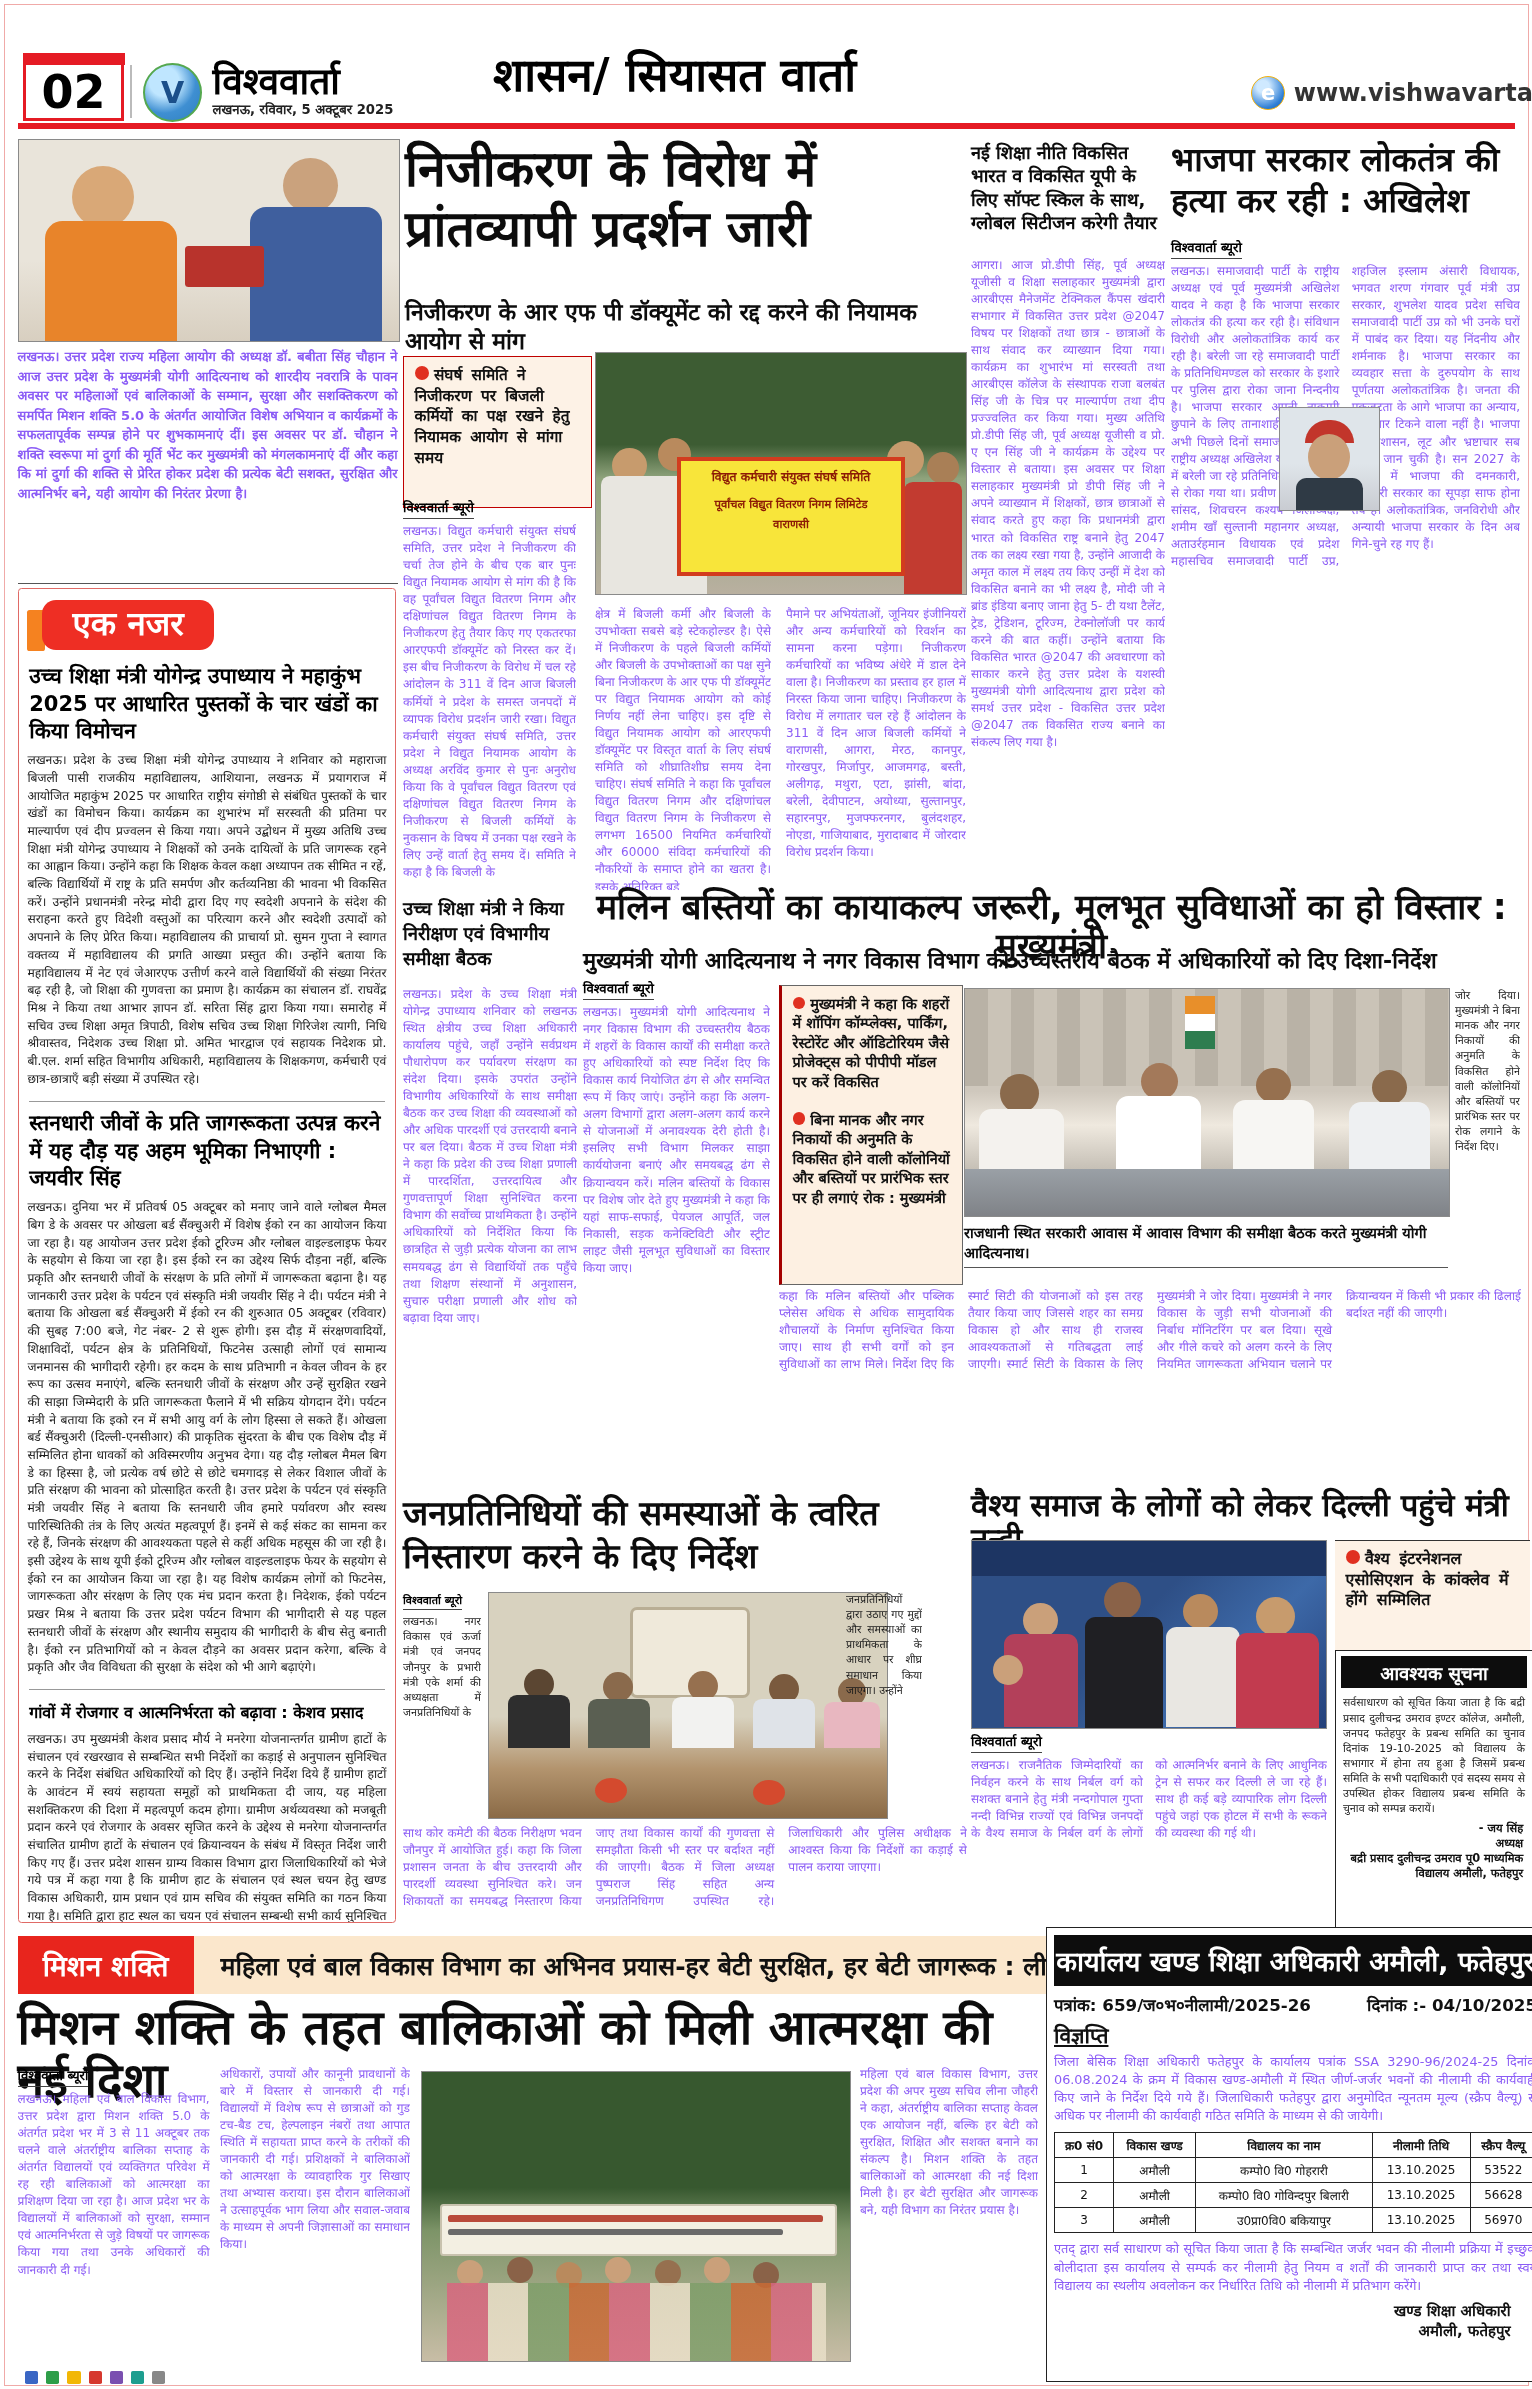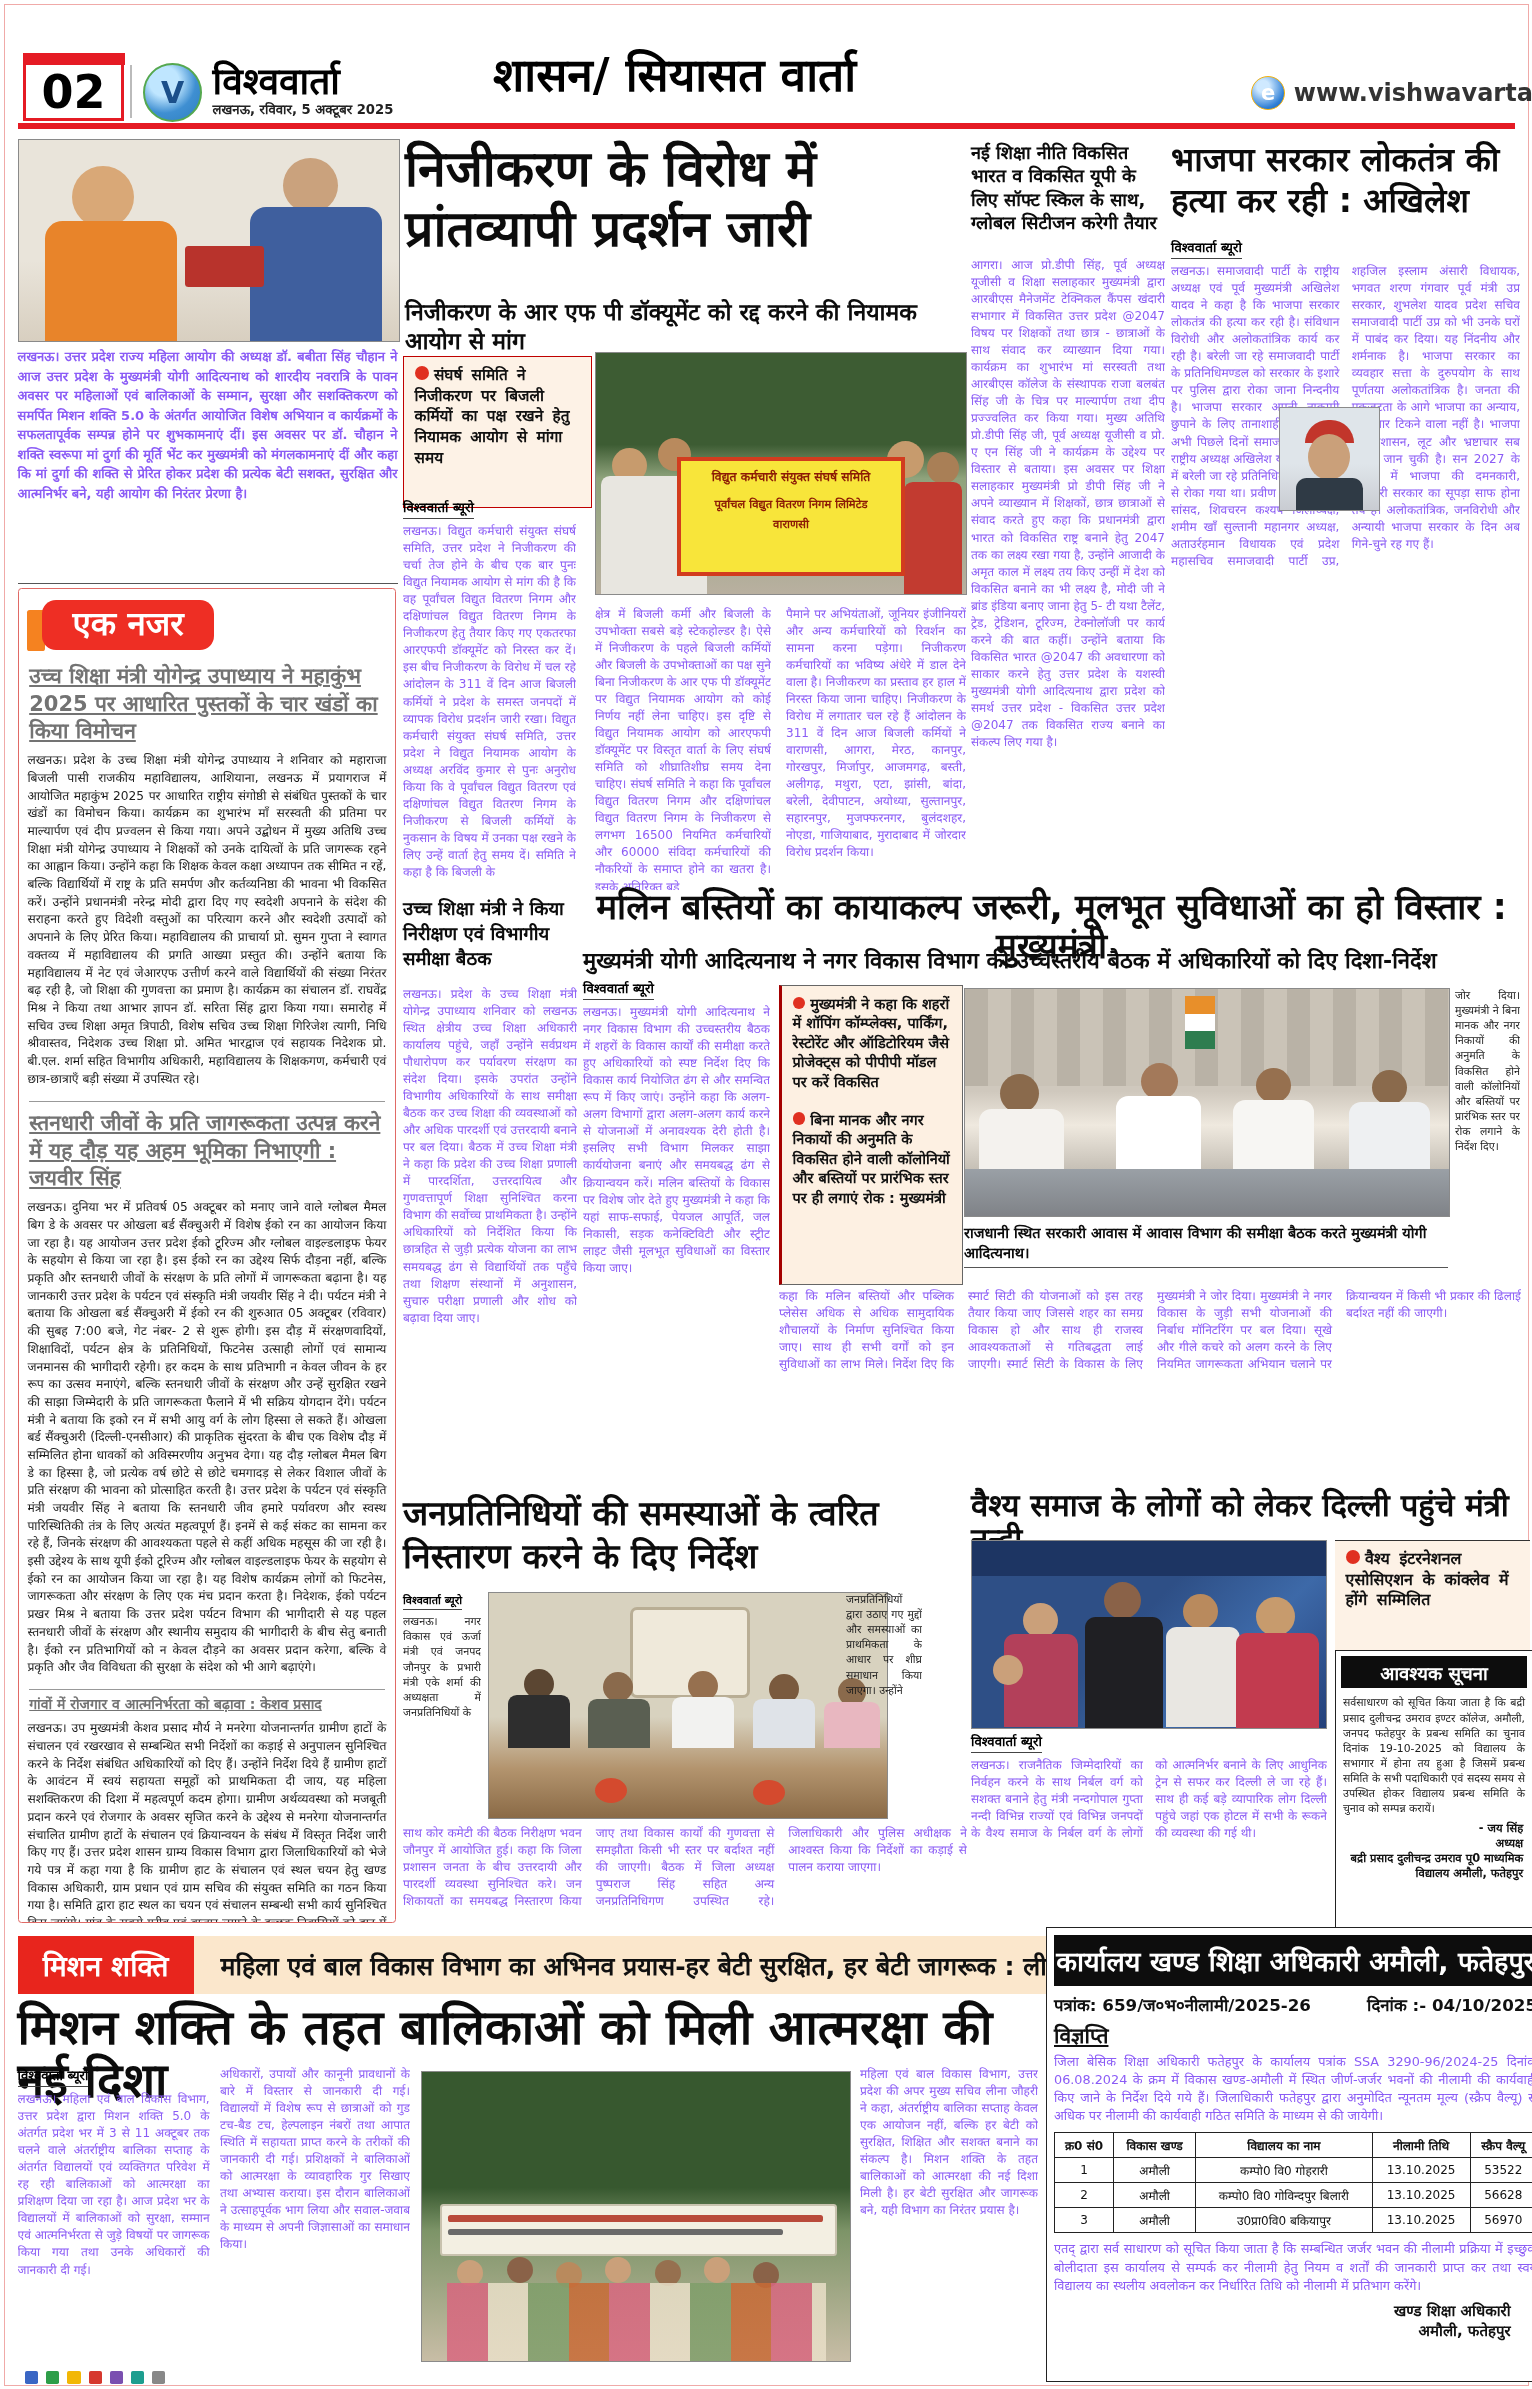--- a/index.html
+++ b/index.html
@@ -28,21 +28,21 @@
   .site{display:flex;align-items:center;gap:8.8px;font-size:24px;font-weight:800;color:#333;}
   .e-icon{width:32px;height:32px;border-radius:50%;
      background:radial-gradient(circle at 35% 30%,#cfe9ff 0 20%,#2f7fd6 70%,#1b5fae 100%);
      color:#fff;font-weight:800;font-size:21px;display:flex;align-items:center;justify-content:center;
      border:1.8px solid #f2b10e;}
   
   .ek-box{border:1.8px solid #e06a66;border-radius:3.5px;background:#fff;padding:10.6px 8.8px 8.8px 8.8px;}
   .ek-label{display:inline-block;background:#ee2e24;color:#fff;font-weight:800;font-size:33px;
      border-radius:14px;padding:7px 30px 10.6px 30px;line-height:1;}
   .ek-accent{display:inline-block;width:17.6px;height:41px;background:#f58220;margin-right:-7px;vertical-align:middle;border-radius:2.6px;}
-  .ek-h{font-size:21px;line-height:1.3;font-weight:800;color:#737373;margin:12.3px 1.8px 7px 1.8px;text-decoration:underline;}
+  .ek-h{font-size:21px;line-height:1.3;font-weight:800;color:#000000;margin:12.3px 1.8px 7px 1.8px;}
   .ek-b{font-size:12.2px;line-height:1.45;text-align:justify;color:#1b1b1b;}
   
   .note-box{border:1.8px solid #c00000;background:#fdf2e6;padding:8.8px 10.6px;font-family:Liberation Mono, monospace;}
   .note-dot{display:inline-block;width:14px;height:14px;border-radius:50%;background:#e03020;margin-right:5.3px;}
   .bullet-box{border:0.9px solid #666;border-left:3.5px solid #a40000;background:#fdf0e2;padding:8.8px 10.6px;}
   .blk-header{background:#0d0d0d;color:#fff;font-weight:800;text-align:center;}
   .notice-box{border:1.8px solid #222;background:#fff;}
   table.tender{border-collapse:collapse;width:100%;font-size:12px;}
   table.tender th,table.tender td{border:1.3px solid #222;padding:3.5px 3.5px;text-align:center;}
   table.tender th{font-weight:800;}
@@ -91,21 +91,21 @@
 
   <div class="abs ek-box" style="left:17.6px;top:588px;width:359px;height:1314px;overflow:hidden;">
     <div>
       <span class="ek-accent"></span>
       <span class="ek-label">एक नजर</span>
     </div>
     <div class="ek-h">उच्च शिक्षा मंत्री योगेन्द्र उपाध्याय ने महाकुंभ 2025 पर आधारित पुस्तकों के चार खंडों का किया विमोचन</div>
     <div class="ek-b">लखनऊ। प्रदेश के उच्च शिक्षा मंत्री योगेन्द्र उपाध्याय ने शनिवार को महाराजा बिजली पासी राजकीय महाविद्यालय, आशियाना, लखनऊ में प्रयागराज में आयोजित महाकुंभ 2025 पर आधारित राष्ट्रीय संगोष्ठी से संबंधित पुस्तकों के चार खंडों का विमोचन किया। कार्यक्रम का शुभारंभ माँ सरस्वती की प्रतिमा पर माल्यार्पण एवं दीप प्रज्वलन से किया गया। अपने उद्बोधन में मुख्य अतिथि उच्च शिक्षा मंत्री योगेन्द्र उपाध्याय ने शिक्षकों को उनके दायित्वों के प्रति जागरूक रहने का आह्वान किया। उन्होंने कहा कि शिक्षक केवल कक्षा अध्यापन तक सीमित न रहें, बल्कि विद्यार्थियों में राष्ट्र के प्रति समर्पण और कर्तव्यनिष्ठा की भावना भी विकसित करें। उन्होंने प्रधानमंत्री नरेन्द्र मोदी द्वारा दिए गए स्वदेशी अपनाने के संदेश की सराहना करते हुए विदेशी वस्तुओं का परित्याग करने और स्वदेशी उत्पादों को अपनाने के लिए प्रेरित किया। महाविद्यालय की प्राचार्या प्रो. सुमन गुप्ता ने स्वागत वक्तव्य में महाविद्यालय की प्रगति आख्या प्रस्तुत की। उन्होंने बताया कि महाविद्यालय में नेट एवं जेआरएफ उत्तीर्ण करने वाले विद्यार्थियों की संख्या निरंतर बढ़ रही है, जो शिक्षा की गुणवत्ता का प्रमाण है। कार्यक्रम का संचालन डॉ. राघवेंद्र मिश्र ने किया तथा आभार ज्ञापन डॉ. सरिता सिंह द्वारा किया गया। समारोह में सचिव उच्च शिक्षा अमृत त्रिपाठी, विशेष सचिव उच्च शिक्षा गिरिजेश त्यागी, निधि श्रीवास्तव, निदेशक उच्च शिक्षा प्रो. अमित भारद्वाज एवं सहायक निदेशक प्रो. बी.एल. शर्मा सहित विभागीय अधिकारी, महाविद्यालय के शिक्षकगण, कर्मचारी एवं छात्र-छात्राएँ बड़ी संख्या में उपस्थित रहे।</div>
     <div class="ek-h" style="border-top:1.3px solid #999;padding-top:8.8px;">स्तनधारी जीवों के प्रति जागरूकता उत्पन्न करने में यह दौड़ यह अहम भूमिका निभाएगी : जयवीर सिंह</div>
     <div class="ek-b">लखनऊ। दुनिया भर में प्रतिवर्ष 05 अक्टूबर को मनाए जाने वाले ग्लोबल मैमल बिग डे के अवसर पर ओखला बर्ड सैंक्चुअरी में विशेष ईको रन का आयोजन किया जा रहा है। यह आयोजन उत्तर प्रदेश ईको टूरिज्म और ग्लोबल वाइल्डलाइफ फेयर के सहयोग से किया जा रहा है। इस ईको रन का उद्देश्य सिर्फ दौड़ना नहीं, बल्कि प्रकृति और स्तनधारी जीवों के संरक्षण के प्रति लोगों में जागरूकता बढ़ाना है। यह जानकारी उत्तर प्रदेश के पर्यटन एवं संस्कृति मंत्री जयवीर सिंह ने दी। पर्यटन मंत्री ने बताया कि ओखला बर्ड सैंक्चुअरी में ईको रन की शुरुआत 05 अक्टूबर (रविवार) की सुबह 7:00 बजे, गेट नंबर- 2 से शुरू होगी। इस दौड़ में संरक्षणवादियों, शिक्षाविदों, पर्यटन क्षेत्र के प्रतिनिधियों, फिटनेस उत्साही लोगों एवं सामान्य जनमानस की भागीदारी रहेगी। हर कदम के साथ प्रतिभागी न केवल जीवन के हर रूप का उत्सव मनाएंगे, बल्कि स्तनधारी जीवों के संरक्षण और उन्हें सुरक्षित रखने की साझा जिम्मेदारी के प्रति जागरूकता फैलाने में भी सक्रिय योगदान देंगे। पर्यटन मंत्री ने बताया कि इको रन में सभी आयु वर्ग के लोग हिस्सा ले सकते हैं। ओखला बर्ड सैंक्चुअरी (दिल्ली-एनसीआर) की प्राकृतिक सुंदरता के बीच एक विशेष दौड़ में सम्मिलित होना धावकों को अविस्मरणीय अनुभव देगा। यह दौड़ ग्लोबल मैमल बिग डे का हिस्सा है, जो प्रत्येक वर्ष छोटे से छोटे चमगादड़ से लेकर विशाल जीवों के प्रति संरक्षण की भावना को प्रोत्साहित करती है। उत्तर प्रदेश के पर्यटन एवं संस्कृति मंत्री जयवीर सिंह ने बताया कि स्तनधारी जीव हमारे पर्यावरण और स्वस्थ पारिस्थितिकी तंत्र के लिए अत्यंत महत्वपूर्ण हैं। इनमें से कई संकट का सामना कर रहे हैं, जिनके संरक्षण की आवश्यकता पहले से कहीं अधिक महसूस की जा रही है। इसी उद्देश्य के साथ यूपी ईको टूरिज्म और ग्लोबल वाइल्डलाइफ फेयर के सहयोग से ईको रन का आयोजन किया जा रहा है। यह विशेष कार्यक्रम लोगों को फिटनेस, जागरूकता और संरक्षण के लिए एक मंच प्रदान करता है। निदेशक, ईको पर्यटन प्रखर मिश्र ने बताया कि उत्तर प्रदेश पर्यटन विभाग की भागीदारी से यह पहल स्तनधारी जीवों के संरक्षण और स्थानीय समुदाय की भागीदारी के बीच सेतु बनाती है। ईको रन प्रतिभागियों को न केवल दौड़ने का अवसर प्रदान करेगा, बल्कि वे प्रकृति और जैव विविधता की सुरक्षा के संदेश को भी आगे बढ़ाएंगे।</div>
-    <div class="ek-h" style="border-top:1.3px solid #999;padding-top:5px;font-size:14px;">गांवों में रोजगार व आत्मनिर्भरता को बढ़ावा : केशव प्रसाद</div>
+    <div class="ek-h" style="border-top:1.3px solid #999;padding-top:13px;font-size:16px;">गांवों में रोजगार व आत्मनिर्भरता को बढ़ावा : केशव प्रसाद</div>
     <div class="ek-b">लखनऊ। उप मुख्यमंत्री केशव प्रसाद मौर्य ने मनरेगा योजनान्तर्गत ग्रामीण हाटों के संचालन एवं रखरखाव से सम्बन्धित सभी निर्देशों का कड़ाई से अनुपालन सुनिश्चित करने के निर्देश संबंधित अधिकारियों को दिए हैं। उन्होंने निर्देश दिये हैं ग्रामीण हाटों के आवंटन में स्वयं सहायता समूहों को प्राथमिकता दी जाय, यह महिला सशक्तिकरण की दिशा में महत्वपूर्ण कदम होगा। ग्रामीण अर्थव्यवस्था को मजबूती प्रदान करने एवं रोजगार के अवसर सृजित करने के उद्देश्य से मनरेगा योजनान्तर्गत संचालित ग्रामीण हाटों के संचालन एवं क्रियान्वयन के संबंध में विस्तृत निर्देश जारी किए गए हैं। उत्तर प्रदेश शासन ग्राम्य विकास विभाग द्वारा जिलाधिकारियों को भेजे गये पत्र में कहा गया है कि ग्रामीण हाट के संचालन एवं स्थल चयन हेतु खण्ड विकास अधिकारी, ग्राम प्रधान एवं ग्राम सचिव की संयुक्त समिति का गठन किया गया है। समिति द्वारा हाट स्थल का चयन एवं संचालन सम्बन्धी सभी कार्य सुनिश्चित किए जाएंगे। गांव के सबसे गरीब एवं बाजार लगाने के इच्छुक निवासियों को हाट में दुकान आवंटन में प्राथमिकता दी जाएगी। साथ ही स्वयं सहायता समूहों (Self Help Groups) को भी प्राथमिकता दी जाएगी, जिससे ग्रामीण महिलाएं आत्मनिर्भर बन सकें। हाट संचालन से प्राप्त किराये का उपयोग की संरचना के रखरखाव, सुरक्षा एवं विकास कार्यों में किया जाएगा।</div>
   </div>
 
   <div class="abs hd center" style="left:405px;top:139px;width:560px;font-size:50px;line-height:1.2;">निजीकरण के विरोध में प्रांतव्यापी प्रदर्शन जारी</div>
   <div class="abs hd center" style="left:405px;top:298px;width:560px;font-size:23px;line-height:1.25;">निजीकरण के आर एफ पी डॉक्यूमेंट को रद्द करने की नियामक आयोग से मांग</div>
 
   <div class="abs note-box" style="left:403px;top:356px;width:166px;height:132px;">
     <span class="note-dot"></span><span style="font-size:15.4px;font-weight:700;line-height:1.35;">संघर्ष समिति ने निजीकरण पर बिजली कर्मियों का पक्ष रखने हेतु नियामक आयोग से मांगा समय</span>
   </div>
 

